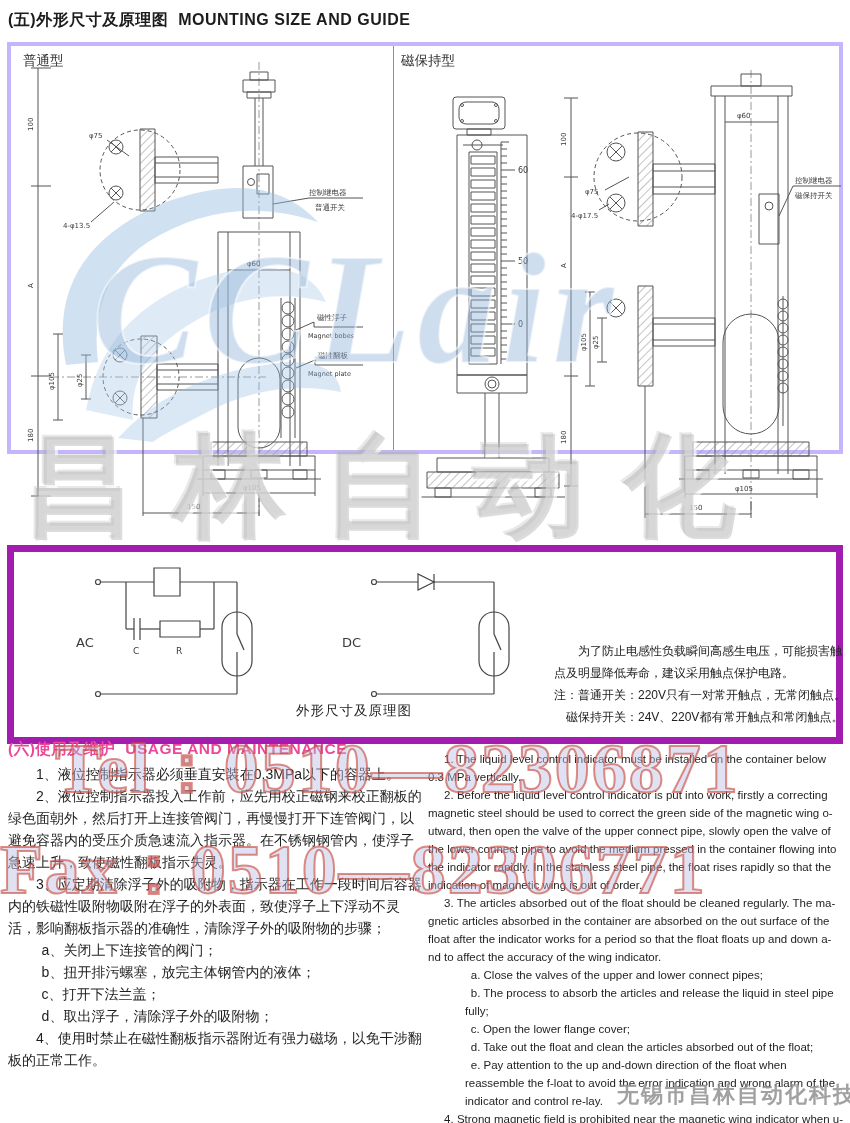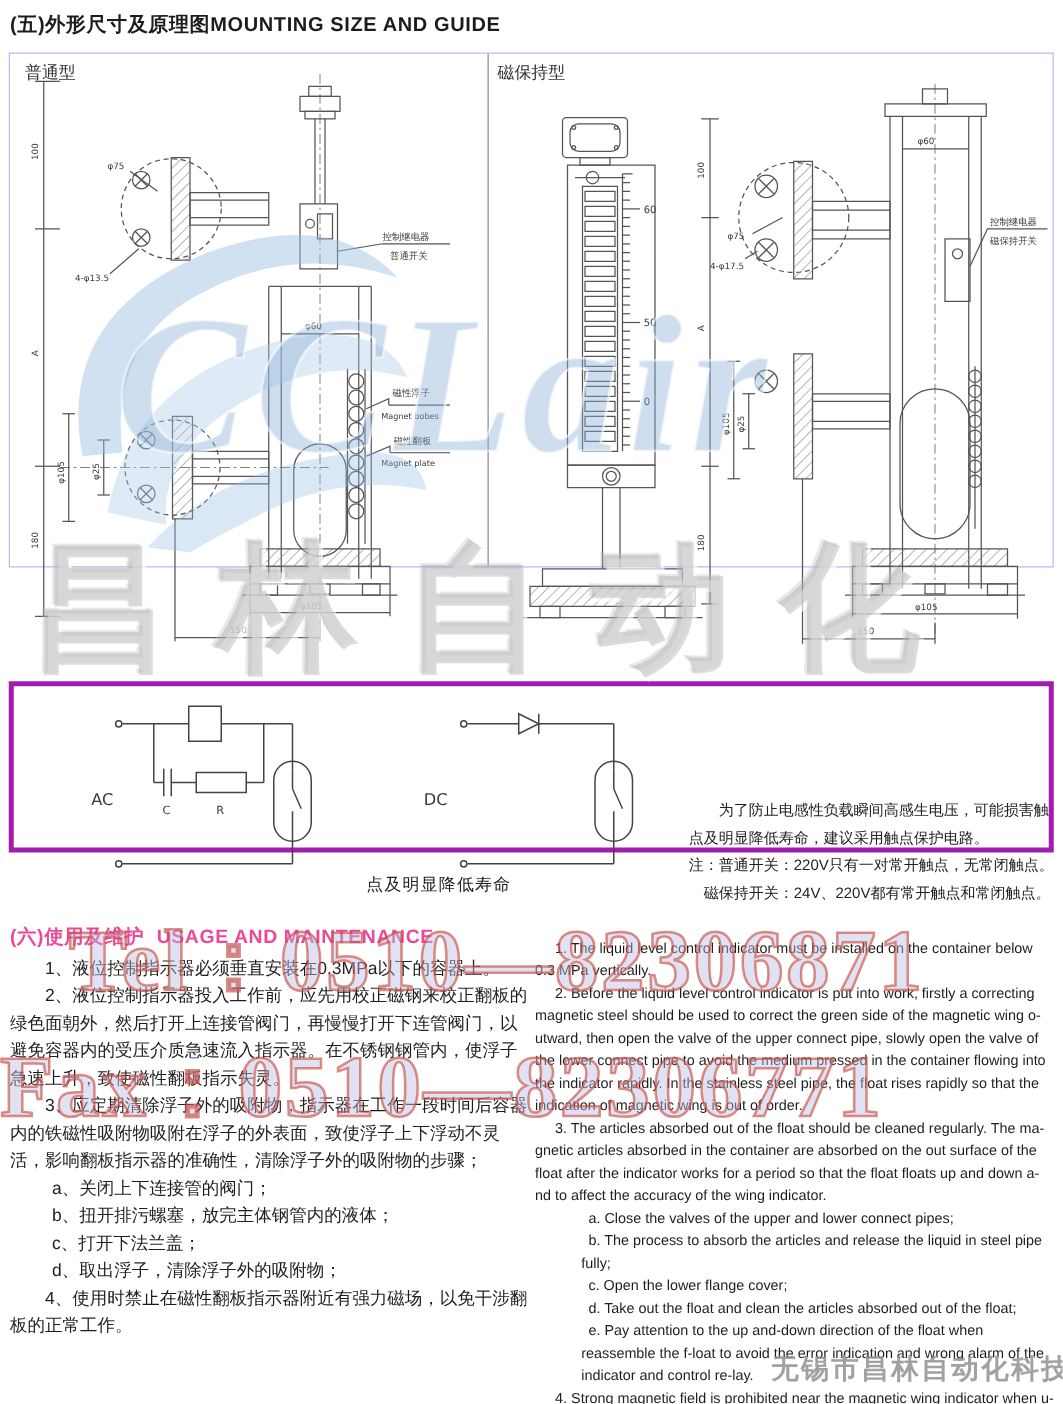--- a/index.html
+++ b/index.html
@@ -1,33 +1,33 @@
 <!DOCTYPE html>
 <html><head>
 <meta charset="utf-8">
 <style>
   * { margin:0; padding:0; box-sizing:border-box; }
   body { background:#fff; font-family:"Liberation Sans","DejaVu Sans",sans-serif; }
   .sheet { position:relative; width:850px; height:1123px; background:#fff; overflow:hidden; }
 
   .page-title { position:absolute; left:8px; top:10px; font-size:16px; font-weight:600; color:#1c1c1c; letter-spacing:0.5px; }
-  .page-title .en { }
-
-  .draw-box { position:absolute; left:7px; top:42px; width:836px; height:412px; border:1px solid #c4b5fd; background:#fff; }
+  .page-title .en { margin-left:10px; }
+
+  .draw-box { position:absolute; left:7px; top:42px; width:836px; height:412px; border:4px solid #c4b5fd; background:#fff; }
   .panel-divider { position:absolute; left:382px; top:0; width:1px; height:100%; background:#8f8f8f; }
   .panel-label { position:absolute; top:6px; font-size:13.5px; color:#333; }
   .panel-label.l { left:12px; }
   .panel-label.r { left:390px; }
   .draw-svg { position:absolute; top:0; }
   .draw-svg.left { left:0; }
   .draw-svg.right { left:382px; }
   svg line, svg rect, svg circle, svg path, svg polyline { vector-effect:non-scaling-stroke; }
   .tech text { font-family:"DejaVu Sans",sans-serif; fill:#3a3a3a; }
 
-  .circ-box { position:absolute; left:7px; top:545px; width:836px; height:137px; border:4px solid #a21caf; background:#fff; }
+  .circ-box { position:absolute; left:7px; top:545px; width:836px; height:199px; border:7px solid #a21caf; background:#fff; }
   .circ-caption { position:absolute; left:282px; top:150px; font-size:13.5px; color:#222; letter-spacing:1px; }
   .circ-notes { position:absolute; left:540px; top:88px; width:282px; font-size:12px; line-height:22px; color:#222; }
   .circ-notes div { white-space:nowrap; }
   .cn-indent2 { text-indent:2em; }
   .cn-indent1 { text-indent:1em; }
 
   .sec-title { position:absolute; left:8px; top:739px; font-size:15.5px; font-weight:600; color:#ec4899; letter-spacing:0.5px; }
   .sec-title .en { margin-left:10px; }
 
   .zh-col { position:absolute; left:8px; top:763px; width:414px; font-size:14px; line-height:22px; color:#1e1e1e; }
@@ -386,21 +386,21 @@
         <line x1="480" y1="82" x2="487" y2="98"></line>
         <line x1="480" y1="100" x2="480" y2="124"></line>
         <line x1="480" y1="124" x2="480" y2="142"></line>
         <line x1="363" y1="142" x2="480" y2="142"></line>
       </g>
       <text x="62" y="95" font-size="13">AC</text>
       <text x="119" y="102" font-size="9">C</text>
       <text x="162" y="102" font-size="9">R</text>
       <text x="328" y="95" font-size="13">DC</text>
     </svg>
-    <div class="circ-caption">点及明显降低寿命</div>
+    <div class="circ-caption">外形尺寸及原理图</div>
     <div class="circ-notes">
 
         <div class="cn-indent2">为了防止电感性负载瞬间高感生电压，可能损害触</div>
 
         <div>点及明显降低寿命，建议采用触点保护电路。</div>
 
         <div>注：普通开关：220V只有一对常开触点，无常闭触点。</div>
 
         <div class="cn-indent1">磁保持开关：24V、220V都有常开触点和常闭触点。</div>
       </div>

